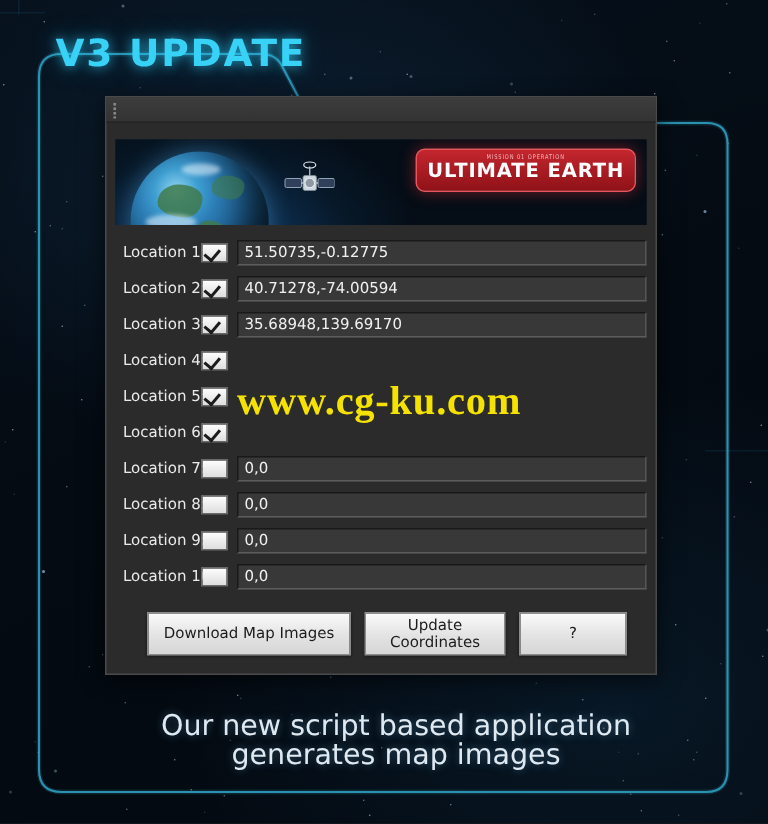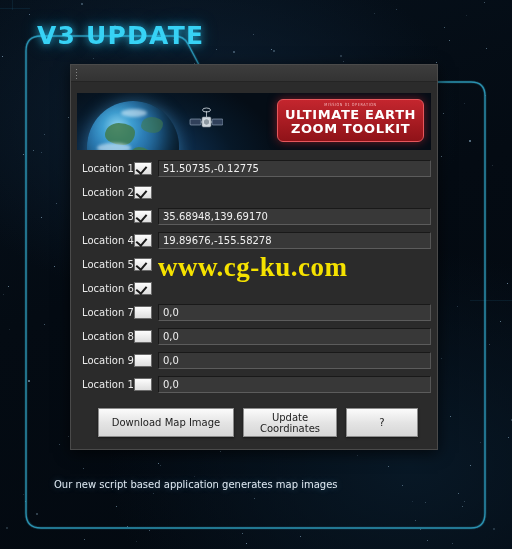--- a/index.html
+++ b/index.html
@@ -227,26 +227,26 @@
     cursor: pointer;
     box-shadow: 0 1px 2px rgba(0,0,0,.5);
   }
   #btn-download { width: 136px; }
   #btn-update   { width: 94px; }
   #btn-help     { width: 72px; }
 
   
   #caption {
     position: absolute;
-    left: 54px;
+    left: 64px;
     top: 475px;
     width: 400px;
-    text-align: left;
+    text-align: center;
     color: #dfe9f2;
-    font-size: 10px;
+    font-size: 19px;
     line-height: 19px;
     font-family: "DejaVu Sans", sans-serif;
     text-shadow: 0 0 6px rgba(120,190,235,.4);
   }
 
   
   #watermark {
     position: absolute;
     left: 158px;
     top: 252px;
@@ -471,43 +471,42 @@
       <rect x="23" y="12" width="11" height="6" rx="1" fill="#30405a" stroke="#9fb0c4" stroke-width=".6"></rect>
       <line x1="12" y1="15" x2="14" y2="15" stroke="#b9c3cc" stroke-width="1"></line>
       <line x1="21" y1="15" x2="23" y2="15" stroke="#b9c3cc" stroke-width="1"></line>
       <path d="M17.5 10 L17.5 4" stroke="#c3ccd4" stroke-width=".8"></path>
       <ellipse cx="17.5" cy="3" rx="4" ry="2" fill="none" stroke="#dde5eb" stroke-width=".8"></ellipse>
     </svg>
 
     <div id="badge">
       <div id="badge-kicker">MISSION 01 OPERATION</div>
       <div class="badge-line">ULTIMATE EARTH</div>
-      <div class="badge-line">ZOOM TOOLKIT</div>
     </div>
   </div>
 
   <div id="rows">
       <div class="row">
         <div class="row-label">Location 1:</div>
         <div class="row-check on"></div>
         <input class="row-input" type="text" value="51.50735,-0.12775" style="">
       </div>
       <div class="row">
         <div class="row-label">Location 2:</div>
         <div class="row-check on"></div>
+        <input class="row-input" type="text" value="40.71278,-74.00594" style="">
       </div>
       <div class="row">
         <div class="row-label">Location 3:</div>
         <div class="row-check on"></div>
         <input class="row-input" type="text" value="35.68948,139.69170" style="">
       </div>
       <div class="row">
         <div class="row-label">Location 4:</div>
         <div class="row-check on"></div>
-        <input class="row-input" type="text" value="19.89676,-155.58278" style="">
       </div>
       <div class="row">
         <div class="row-label">Location 5:</div>
         <div class="row-check on"></div>
       </div>
       <div class="row">
         <div class="row-label">Location 6:</div>
         <div class="row-check on"></div>
       </div>
       <div class="row">
@@ -526,21 +525,21 @@
         <input class="row-input" type="text" value="0,0" style="">
       </div>
       <div class="row">
         <div class="row-label">Location 10:</div>
         <div class="row-check"></div>
         <input class="row-input" type="text" value="0,0" style="">
       </div>
     </div>
 
   <div id="buttons">
-    <button class="btn" id="btn-download">Download Map Image</button>
+    <button class="btn" id="btn-download">Download Map Images</button>
     <button class="btn" id="btn-update">Update Coordinates</button>
     <button class="btn" id="btn-help">?</button>
   </div>
 </div>
 
 <div id="caption">
   <div>Our new script based application generates map images</div>
 </div>
 
 <div id="watermark">www.cg-ku.com</div>

